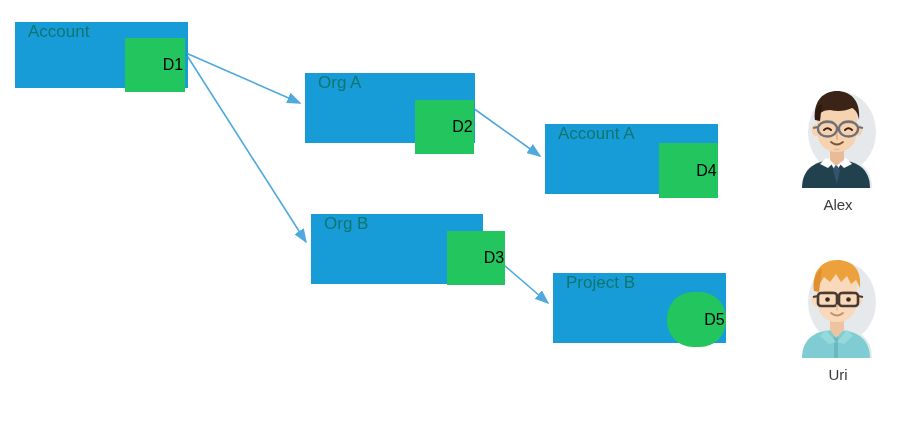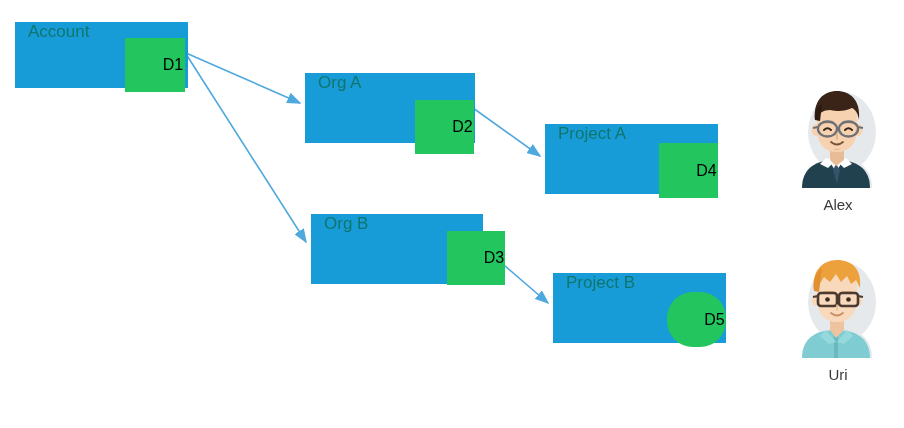--- a/index.html
+++ b/index.html
@@ -115,21 +115,21 @@
   <div class="node" style="left:305px; top:73px; width:180px; height:80px;text-decoration:underline;">
     <div class="node-box" style="width:170px; height:70px;"></div>
     <div class="node-label">Org A</div>
     <div class="node-badge" style="left:110px; top:27px; width:59px; height:54px;">
       <span>D2</span>
     </div>
   </div>
 
   <div class="node" style="left:545px; top:124px; width:185px; height:82px;">
     <div class="node-box" style="width:173px; height:70px;"></div>
-    <div class="node-label">Project A</div>
+    <div class="node-label">Account A</div>
     <div class="node-badge" style="left:114px; top:19px; width:59px; height:55px;">
       <span>D4</span>
     </div>
   </div>
 
   <div class="node" style="left:311px; top:214px; width:180px; height:80px;">
     <div class="node-box" style="width:172px; height:70px;"></div>
     <div class="node-label">Org B</div>
     <div class="node-badge" style="left:112px; top:17px; width:58px; height:54px;margin-left:24px;">
       <span>D3</span>

